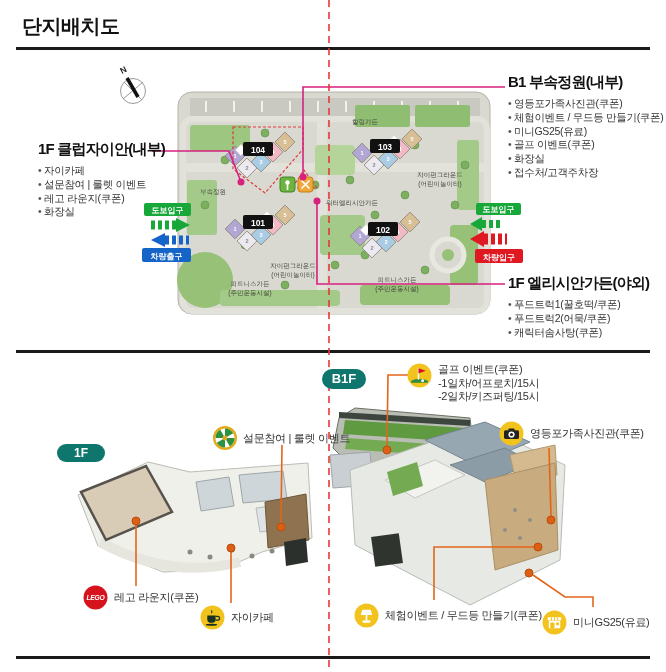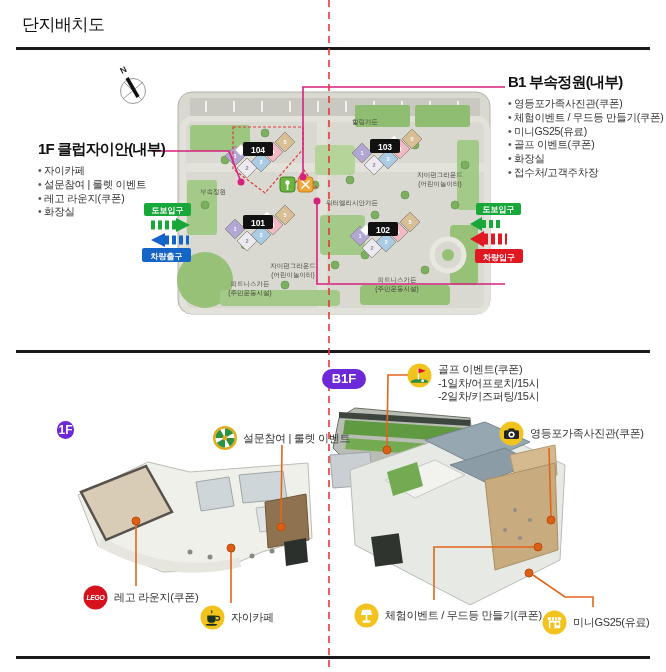--- a/index.html
+++ b/index.html
@@ -1,28 +1,28 @@
 <!DOCTYPE html>
 <html><head>
 <meta charset="utf-8">
 <style>
   html,body{margin:0;padding:0;background:#fff;}
   .page{position:relative;width:666px;height:672px;background:#fff;overflow:hidden;
         font-family:"Liberation Sans","DejaVu Sans",sans-serif;}
-  .section-h{position:absolute;font-size:17px;font-weight:normal;color:#111;letter-spacing:-0.5px;}
+  .section-h{position:absolute;font-size:20px;font-weight:bold;color:#111;letter-spacing:-0.5px;}
   .rule{position:absolute;left:16px;width:634px;height:2.5px;background:#1a1a1a;}
   .plan-label{position:absolute;z-index:3;}
   .plan-label h3{margin:0 0 5px;font-size:15px;font-weight:bold;color:#111;letter-spacing:-0.8px;white-space:nowrap;}
   .plan-label ul{margin:0;padding:0;list-style:none;}
   .plan-label li{font-size:10.5px;color:#333;line-height:13.8px;white-space:nowrap;letter-spacing:-0.3px;}
   .plan-label li::before{content:"• ";color:#555;}
   .club-name{position:absolute;left:60px;top:384px;font-size:19px;color:#bcbcbc;letter-spacing:1.5px;font-weight:bold;}
-  .floor-badge{position:absolute;background:#6d28d9;color:#fff;font-weight:bold;text-align:center;
+  .floor-badge{position:absolute;background:#0f766e;color:#fff;font-weight:bold;text-align:center;
                border-radius:10px;z-index:6;}
-  .badge-1f{left:57px;top:421px;width:17px;height:18px;font-size:12px;line-height:18px;}
+  .badge-1f{left:57px;top:444px;width:48px;height:18px;font-size:12px;line-height:18px;}
   .badge-b1f{left:322px;top:369px;width:44px;height:20px;font-size:13px;line-height:20px;}
   .callout-row{position:absolute;display:flex;align-items:center;gap:6px;font-size:11px;color:#333;
                white-space:nowrap;z-index:3;letter-spacing:-0.3px;}
   .callout-row.top-align{align-items:flex-start;}
   .callout-row .txt-col div{line-height:13.5px;}
   svg{display:block;}
   .abs{position:absolute;}
 </style>
 </head>
 <body>
@@ -261,20 +261,28 @@
   <h3>B1 부속정원(내부)</h3>
   <ul>
     <li>영등포가족사진관(쿠폰)</li>
     <li>체험이벤트 / 무드등 만들기(쿠폰)</li>
     <li>미니GS25(유료)</li>
     <li>골프 이벤트(쿠폰)</li>
     <li>화장실</li>
     <li>접수처/고객주차장</li>
   </ul>
 </div>
+<div class="plan-label" style="left:508px;top:274px;">
+  <h3>1F 엘리시안가든(야외)</h3>
+  <ul>
+    <li>푸드트럭1(꿀호떡/쿠폰)</li>
+    <li>푸드트럭2(어묵/쿠폰)</li>
+    <li>캐릭터솜사탕(쿠폰)</li>
+  </ul>
+</div>
 
 <div class="rule" style="top:350px;"></div>
 <div class="rule" style="top:656px;"></div>
 
 <div class="floor-badge badge-1f">1F</div>
 <div class="floor-badge badge-b1f">B1F</div>
 
 <svg class="abs" style="left:40px;top:430px;z-index:1;" width="285" height="215" viewBox="0 0 285 215">
   <polygon points="38,65 108,32 150,42 268,33 272,108 222,122 180,140 123,142 58,116" fill="#f0f0ea" stroke="#bcbcb4"></polygon>
   <path d="M60,112 Q130,150 200,132" stroke="#e6e6de" stroke-width="10" fill="none"></path>

